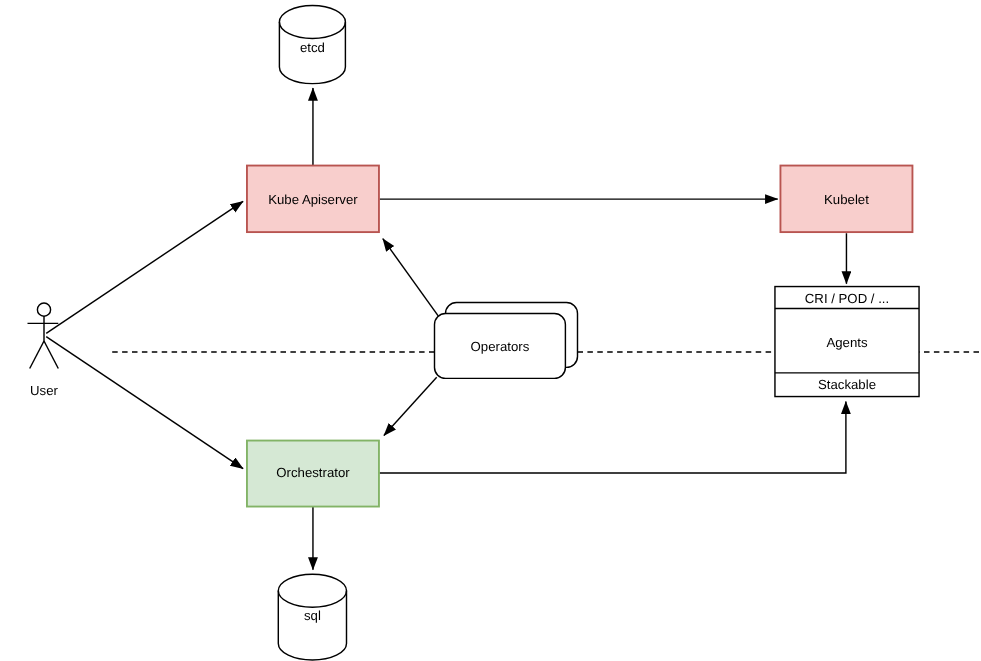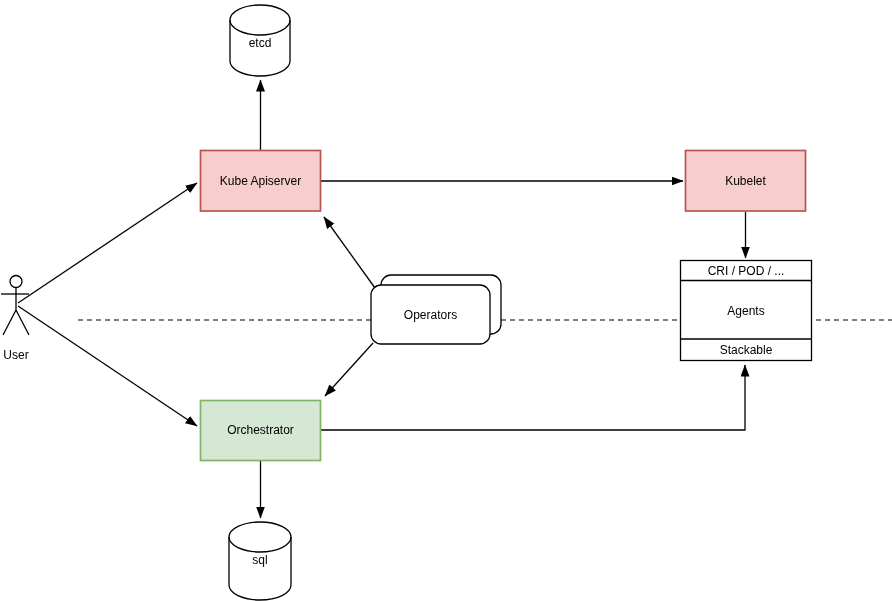--- a/index.html
+++ b/index.html
@@ -2,21 +2,21 @@
 <html style="--pink-fill: #f8cecc; --pink-stroke: #b85450; --green-fill: #d5e8d4; --green-stroke: #82b366; --line: #000000; --background: #ffffff;"><head>
 <meta charset="utf-8">
 <style>
   html, body { margin: 0; padding: 0; }
   body {
     width: 892px; height: 601px;
     background: var(--background, #ffffff);
     font-family: "Liberation Sans", sans-serif;
     overflow: hidden;
   }
-  .canvas { width: 776px; height: 601px; position: relative; }
+  .canvas { width: 776px; height: 601px; position: relative; margin-left: 24px; }
   svg { display: block; }
 
   .edge {
     stroke: var(--line, #000000);
     stroke-width: 1.3;
     fill: none;
   }
   .edge-dashed {
     stroke: var(--line, #000000);
     stroke-width: 1.2;

